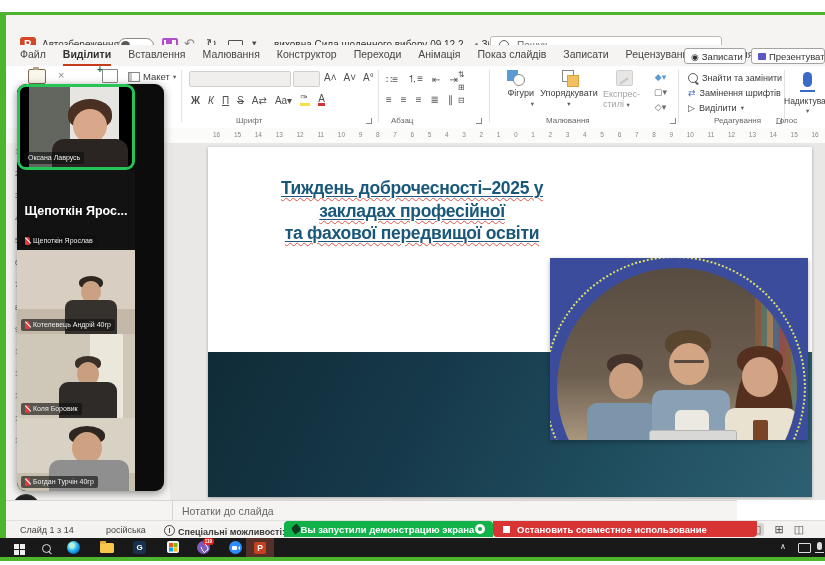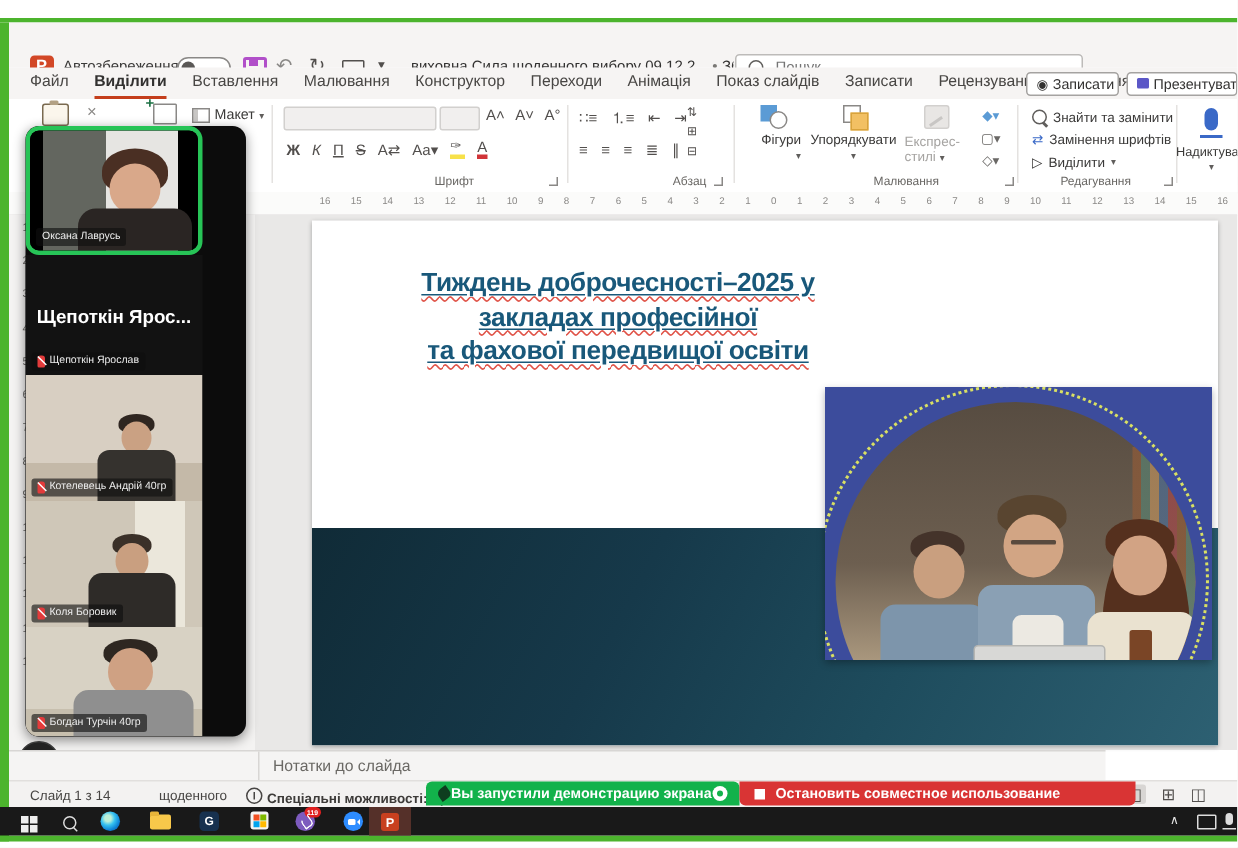--- a/index.html
+++ b/index.html
@@ -38,21 +38,21 @@
   .tabs span.active{color:#323130;font-weight:bold;}
   .tabs span.active::after{content:"";position:absolute;left:0;right:0;bottom:0;height:2.5px;background:#c43e1c;}
   .pill-btn{position:absolute;top:48px;height:16px;background:#fff;border:1px solid #a5a3a1;border-radius:3px;font-size:9.5px;color:#323130;line-height:15px;padding:0 6px;white-space:nowrap;overflow:hidden;box-sizing:border-box;}
   .rec-btn{left:684px;width:62px;}
   .present-btn{left:751px;width:74px;}
   .rec-dot{color:#323130;font-size:9px;margin-right:3px;}
   .present-ico{display:inline-block;width:8px;height:7px;background:#5b57c7;border-radius:1px;margin-right:3px;}
   
   .ribbon{left:6px;top:66px;width:819px;height:62px;background:#fff;border-bottom:1px solid #dcdad8;}
   .rsep{position:absolute;top:4px;width:1px;height:52px;background:#e4e2e0;}
-  .grp-label{position:absolute;top:50px;font-size:8px;color:#696764;text-align:right;}
+  .grp-label{position:absolute;top:50px;font-size:8px;color:#696764;text-align:left;}
   .launcher{position:absolute;top:52px;width:5px;height:5px;border-right:1px solid #8a8886;border-bottom:1px solid #8a8886;}
   .clip-ico{left:22px;top:3px;width:16px;height:13px;border:1.5px solid #7a6a50;border-radius:2px;background:#fbf6ec;}
   .clip-ico::after{content:"";position:absolute;left:4px;top:-3px;width:6px;height:3px;background:#b3a184;border-radius:1px;}
   .cut-ico{left:52px;top:3px;font-size:11px;color:#8a8886;}
   .newslide-ico{left:96px;top:3px;width:14px;height:12px;border:1.5px solid #8a8886;border-radius:1px;background:#fff;}
   .newslide-ico::after{content:"+";position:absolute;left:-6px;top:-6px;color:#1e7145;font-size:10px;font-weight:bold;}
   .layout-btn{left:122px;top:5px;font-size:9.5px;color:#3b3a39;display:flex;align-items:center;gap:3px;}
   .layout-ico{width:10px;height:8px;border:1px solid #8a8886;background:linear-gradient(90deg,#c8c6c4 3px,#fff 3px);}
   .chev{font-size:6.5px;color:#605e5c;}
   .font-combo{position:absolute;left:183px;top:5px;width:100px;height:14px;background:#f1efee;border:1px solid #d2d0ce;border-radius:2px;}
@@ -307,21 +307,21 @@
       </div>
     <div class="edit-row" style="top:22px">
         <span style="color:#3a69c7">⇄</span>
         <span>Замінення шрифтів</span>
       </div>
     <div class="edit-row" style="top:37px">
         <span>▷</span>
         <span>Виділити</span> 
         <span class="chev">▾</span>
       </div>
-    <div class="grp-label" style="left:668px;width:80px">Редагування</div>
+    <div class="grp-label" style="left:708px;width:80px">Редагування</div>
     <div class="launcher" style="left:770px"></div>
 
     <div class="rsep" style="left:778px"></div>
     <div class="mic-ico"></div>
     <div class="dict-lbl">Надиктувати</div>
     <div class="abs dict-chev chev">▾</div>
     <div class="grp-label" style="left:770px;width:70px">Голос</div>
   </div>
 
   <div class="abs ruler">
@@ -469,21 +469,21 @@
       <div class="pencil"></div>
     </div>
 
   <div class="abs notesbar">
     <div class="notes-vsep"></div>
     <div class="notes-ph">Нотатки до слайда</div>
   </div>
 
   <div class="abs statusbar">
     <div class="sb" style="left:14px">Слайд 1 з 14</div>
-    <div class="sb" style="left:100px">щоденного</div>
+    <div class="sb" style="left:100px">російська</div>
     <div class="sb" style="left:158px;font-weight:bold;color:#3d3b39"><span class="acc-ico"></span><span>Спеціальні можливості: щось не так</span></div>
     <div class="sb notes-tgl">
         <span style="font-size:10px">≣</span>
         <span>Нотатки</span>
       </div>
     <div class="sb views">
       <span class="v-active">◧</span>
       <span>⊞</span>
       <span>◫</span>
     </div>

